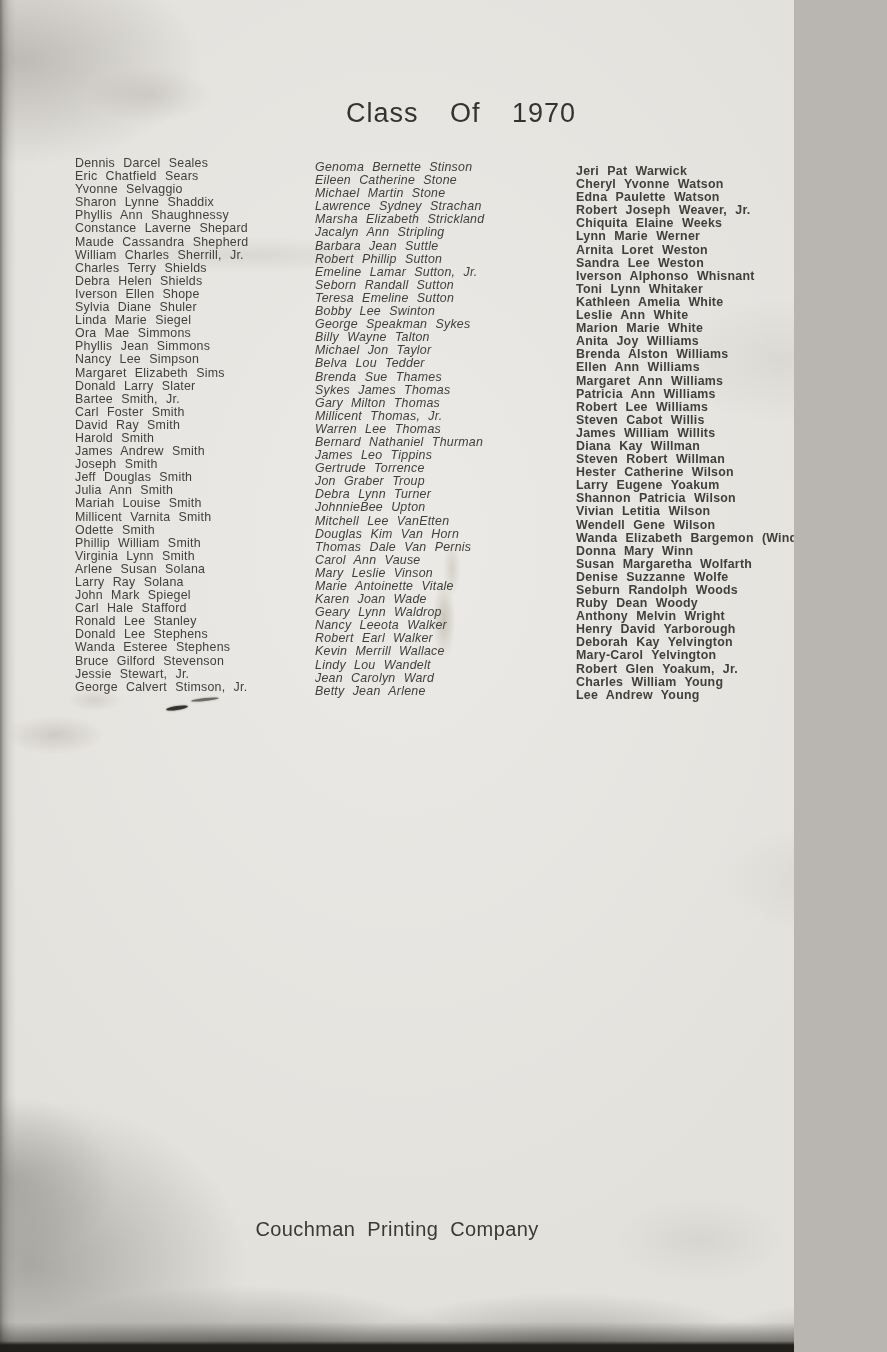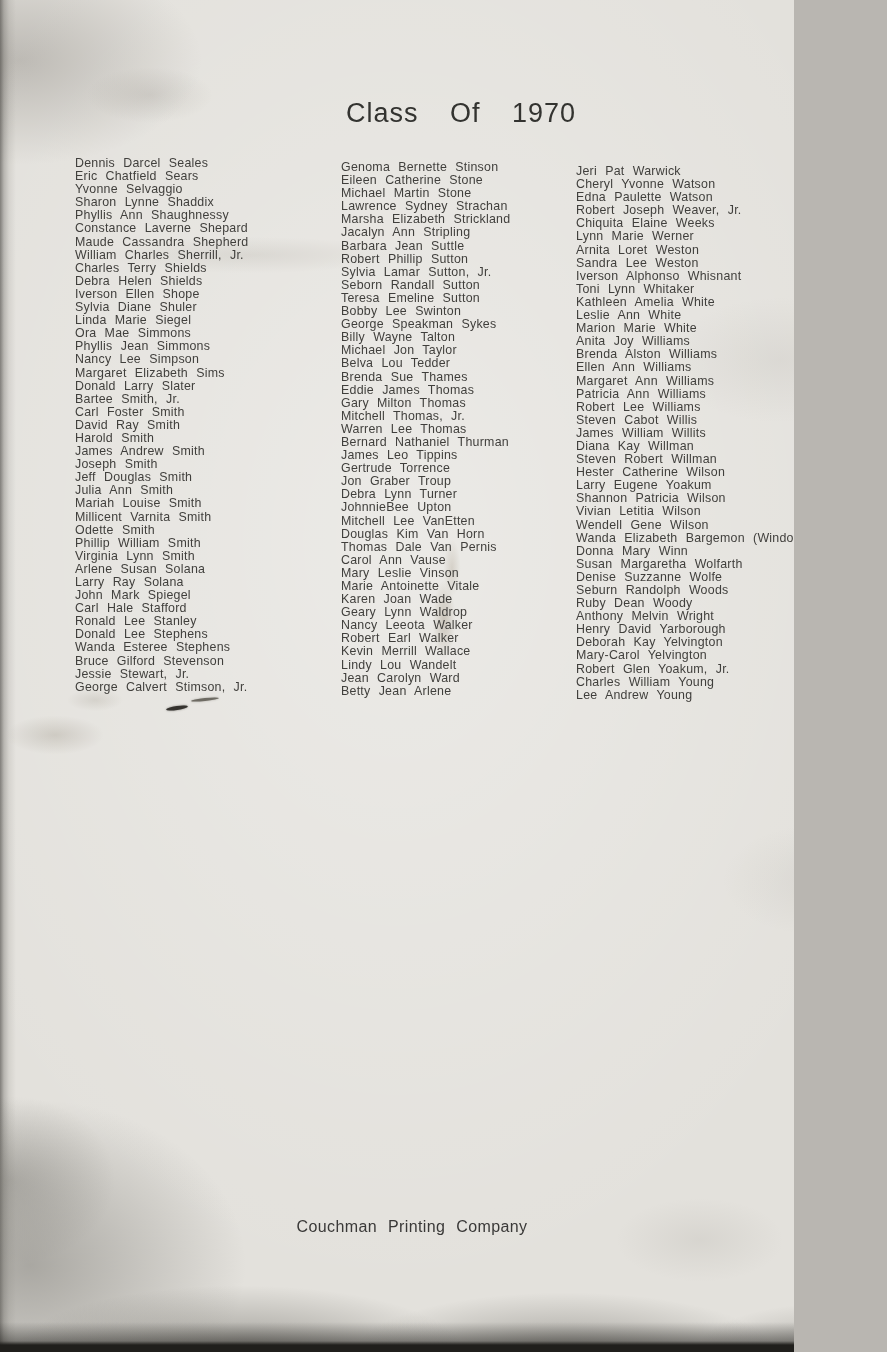--- a/index.html
+++ b/index.html
@@ -57,33 +57,32 @@
   .col {
     position: absolute;
     font-size: 12.4px;
     line-height: 13.1px;
     letter-spacing: 0.25px;
     word-spacing: 4.5px;
     color: #403f3c;
     white-space: nowrap;
   }
   .col-1 { left: 75px;  top: 157px; }
-  .col-2 { left: 341px; top: 161px; }
-  .col-3 { left: 576px; top: 165px; }
+  .col-2 { left: 315px; top: 161px; font-style: italic; }
+  .col-3 { left: 576px; top: 165px; font-weight: bold; }
   .footer {
     position: absolute;
     top: 1218px;
     left: 0;
     width: 100%;
     text-align: center;
-    font-size: 16px;
+    font-size: 20px;
     word-spacing: 6px;
     letter-spacing: 0.4px;
     color: #3a3938;
-    margin-left: 15px;
   }
   .pen-mark {
     position: absolute;
     border-radius: 50%;
     background: #35332f;
   }
   .pen-mark.mark-1 {
     left: 166px; top: 706px;
     width: 22px; height: 4px;
     transform: rotate(-8deg);
@@ -150,32 +149,32 @@
 
   <div class="col col-2">
       <div class="name-line">Genoma Bernette Stinson</div>
       <div class="name-line">Eileen Catherine Stone</div>
       <div class="name-line">Michael Martin Stone</div>
       <div class="name-line">Lawrence Sydney Strachan</div>
       <div class="name-line">Marsha Elizabeth Strickland</div>
       <div class="name-line">Jacalyn Ann Stripling</div>
       <div class="name-line">Barbara Jean Suttle</div>
       <div class="name-line">Robert Phillip Sutton</div>
-      <div class="name-line">Sylvia Lamar Sutton, Jr.</div>
+      <div class="name-line">Emeline Lamar Sutton, Jr.</div>
       <div class="name-line">Seborn Randall Sutton</div>
       <div class="name-line">Teresa Emeline Sutton</div>
       <div class="name-line">Bobby Lee Swinton</div>
       <div class="name-line">George Speakman Sykes</div>
       <div class="name-line">Billy Wayne Talton</div>
       <div class="name-line">Michael Jon Taylor</div>
       <div class="name-line">Belva Lou Tedder</div>
       <div class="name-line">Brenda Sue Thames</div>
-      <div class="name-line">Eddie James Thomas</div>
+      <div class="name-line">Sykes James Thomas</div>
       <div class="name-line">Gary Milton Thomas</div>
-      <div class="name-line">Mitchell Thomas, Jr.</div>
+      <div class="name-line">Millicent Thomas, Jr.</div>
       <div class="name-line">Warren Lee Thomas</div>
       <div class="name-line">Bernard Nathaniel Thurman</div>
       <div class="name-line">James Leo Tippins</div>
       <div class="name-line">Gertrude Torrence</div>
       <div class="name-line">Jon Graber Troup</div>
       <div class="name-line">Debra Lynn Turner</div>
       <div class="name-line">JohnnieBee Upton</div>
       <div class="name-line">Mitchell Lee VanEtten</div>
       <div class="name-line">Douglas Kim Van Horn</div>
       <div class="name-line">Thomas Dale Van Pernis</div>

